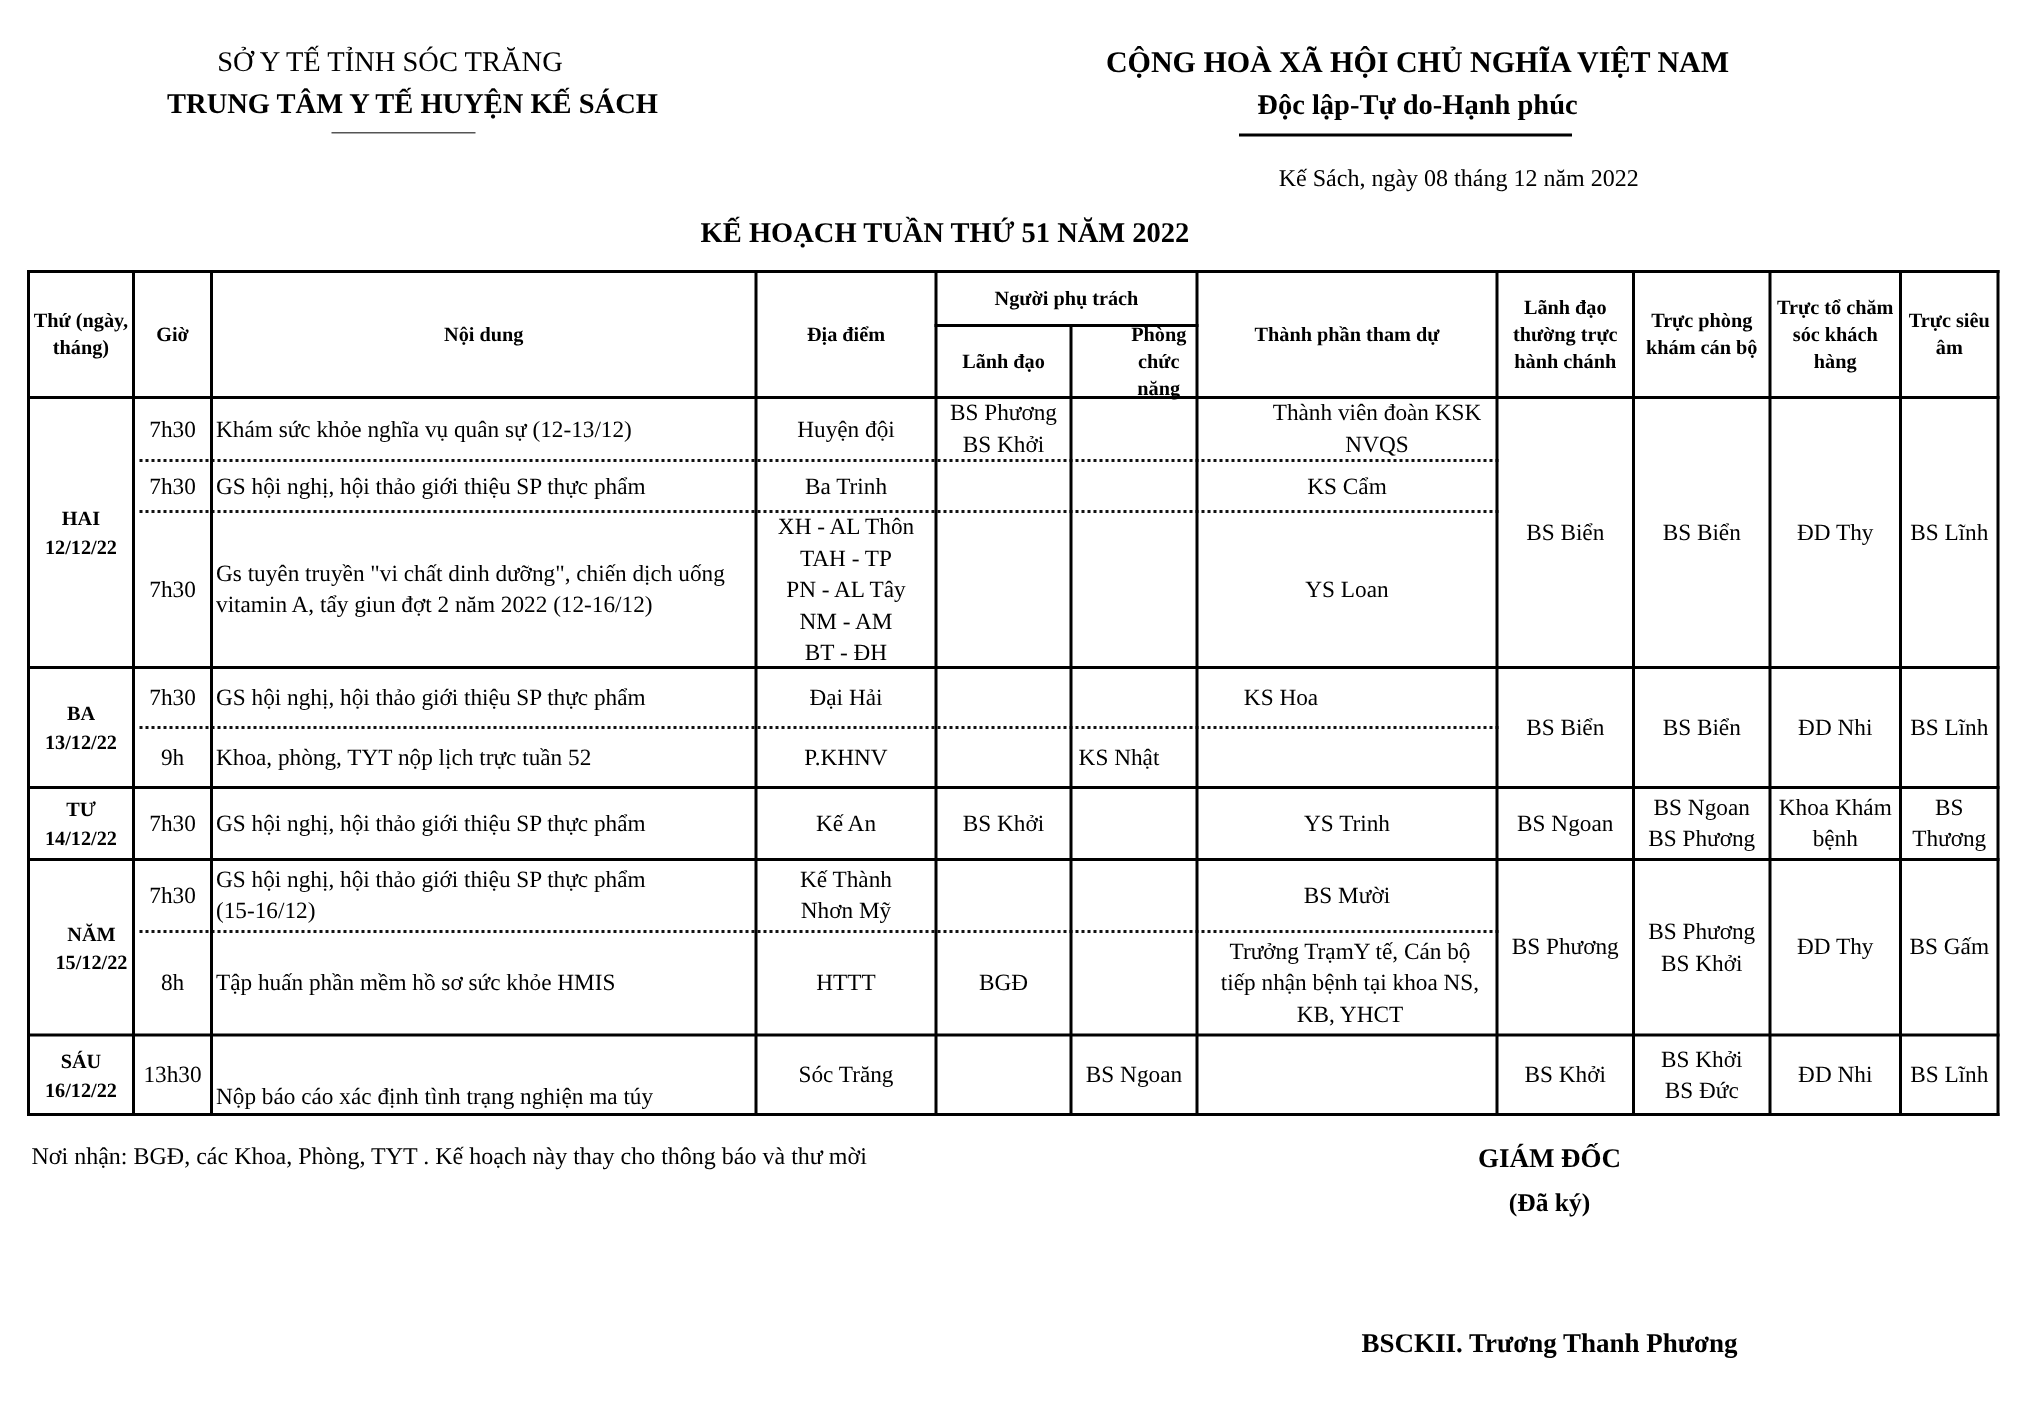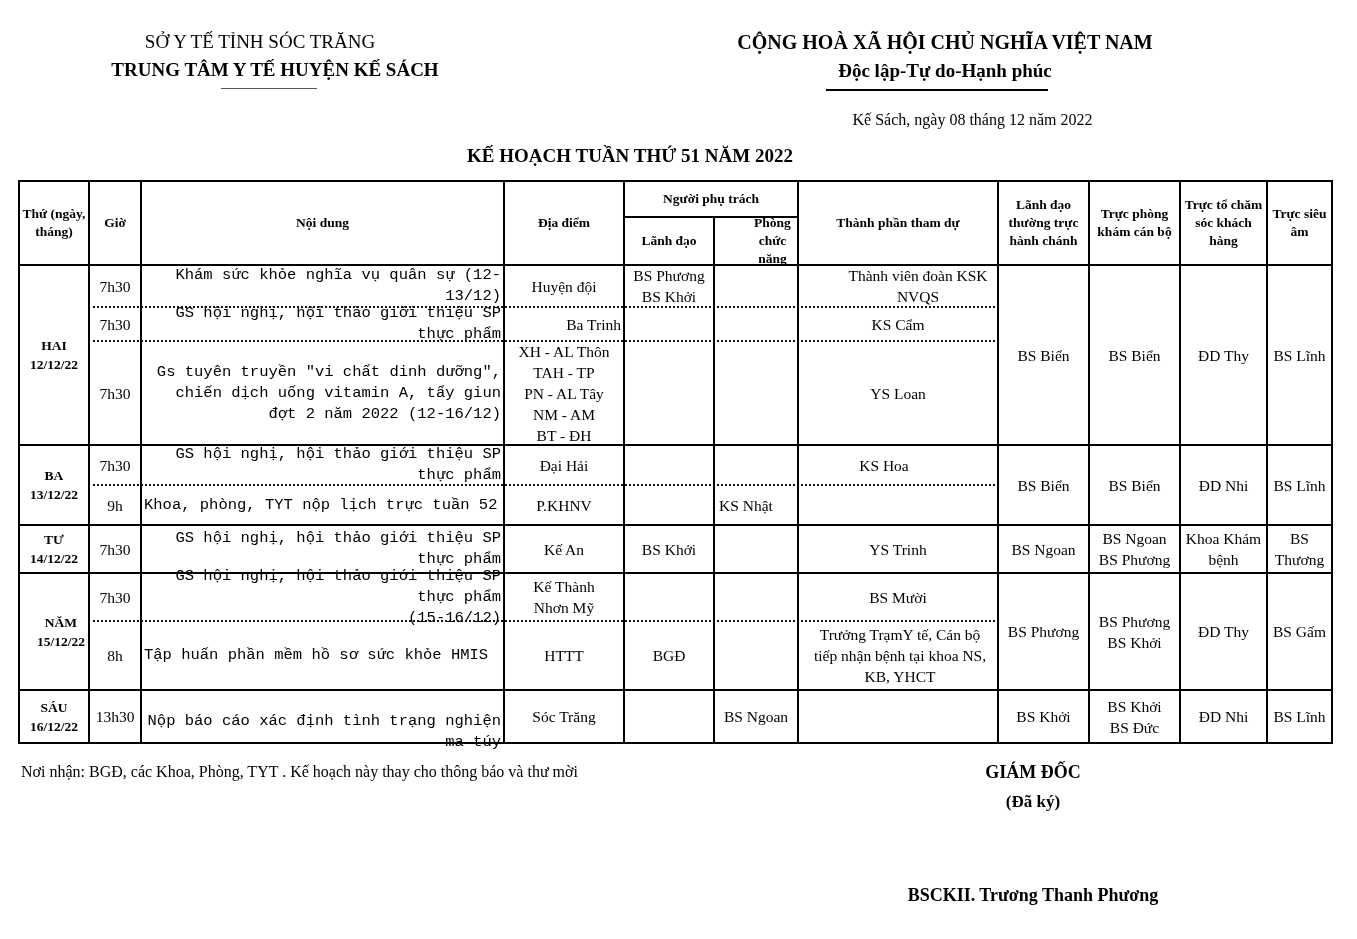--- a/index.html
+++ b/index.html
@@ -12,21 +12,21 @@
   .hdr-right-1 { left:700px; top:31px; width:490px; font-size:20px; font-weight:bold; text-align:center; }
   .hdr-right-2 { left:700px; top:60px; width:490px; font-size:19px; font-weight:bold; text-align:center; }
   .hdr-right-line { left:826px; top:89px; width:222px; height:0; border-top:2px solid #000; }
   .date-line { left:800px; top:111px; width:345px; font-size:16px; text-align:center; }
   .doc-title { left:300px; top:145px; width:660px; font-size:19px; font-weight:bold; text-align:center; }
 
   
   .tbl { position:absolute; left:0; top:0; }
   .cell { position:absolute; box-sizing:border-box; display:flex; align-items:center;
           justify-content:center; text-align:center; font-size:15.5px; line-height:21px; padding:0 3px; }
-  .cell.left { justify-content:flex-start; text-align:right;font-family:Liberation Mono, monospace; }
+  .cell.left { justify-content:flex-start; text-align:left; }
   .th { font-weight:bold; font-size:13.5px; line-height:18px; }
   .day { font-weight:bold; font-size:13.5px; line-height:19px; }
   .vline { position:absolute; width:0; border-left:2px solid #000; }
   .hline { position:absolute; height:0; border-top:2px solid #000; }
   .dline { position:absolute; height:0; border-top:2px dotted #111; }
 
   .footer-note { left:21px; top:763px; font-size:16px; }
   .sig-title { left:900px; top:762px; width:266px; font-size:18px; font-weight:bold; text-align:center; }
   .sig-status { left:900px; top:792px; width:266px; font-size:17px; font-weight:bold; text-align:center; }
   .sig-name { left:880px; top:885px; width:306px; font-size:18px; font-weight:bold; text-align:center; }
@@ -118,21 +118,21 @@
     <div class="cell" style="left: 798px; top: 265px; width: 200px; height: 42px; padding-left: 43px;">
       <div style="white-space: pre-line;">Thành viên đoàn KSK
 NVQS</div>
     </div>
     <div class="cell" style="left: 89px; top: 307px; width: 52px; height: 34px;">
       <div style="white-space: pre-line;">7h30</div>
     </div>
     <div class="cell left" style="left: 141px; top: 307px; width: 363px; height: 34px;">
       <div style="white-space: pre-line;">GS  hội nghị, hội thảo giới thiệu SP thực phẩm</div>
     </div>
-    <div class="cell" style="left: 504px; top: 307px; width: 120px; height: 34px; justify-content: flex-end;">
+    <div class="cell" style="left: 504px; top: 307px; width: 120px; height: 34px;">
       <div style="white-space: pre-line;">Ba Trinh</div>
     </div>
     <div class="cell" style="left: 624px; top: 307px; width: 90px; height: 34px;">
       <div style="white-space: pre-line;"></div>
     </div>
     <div class="cell" style="left: 714px; top: 307px; width: 84px; height: 34px;">
       <div style="white-space: pre-line;"></div>
     </div>
     <div class="cell" style="left: 798px; top: 307px; width: 200px; height: 34px;">
       <div style="white-space: pre-line;">KS Cẩm</div>
@@ -186,21 +186,21 @@
     </div>
     <div class="cell" style="left: 504px; top: 445px; width: 120px; height: 40px;">
       <div style="white-space: pre-line;">Đại Hải</div>
     </div>
     <div class="cell" style="left: 624px; top: 445px; width: 90px; height: 40px;">
       <div style="white-space: pre-line;"></div>
     </div>
     <div class="cell" style="left: 714px; top: 445px; width: 84px; height: 40px;">
       <div style="white-space: pre-line;"></div>
     </div>
-    <div class="cell" style="left: 796px; top: 445px; width: 176px; height: 40px;">
+    <div class="cell" style="left: 766px; top: 445px; width: 176px; height: 40px;">
       <div style="white-space: pre-line;">KS Hoa</div>
     </div>
     <div class="cell" style="left: 89px; top: 485px; width: 52px; height: 40px;">
       <div style="white-space: pre-line;">9h</div>
     </div>
     <div class="cell left" style="left: 141px; top: 485px; width: 363px; height: 40px;">
       <div style="white-space: pre-line;">Khoa, phòng, TYT nộp lịch trực tuần 52</div>
     </div>
     <div class="cell" style="left: 504px; top: 485px; width: 120px; height: 40px;">
       <div style="white-space: pre-line;">P.KHNV</div>

